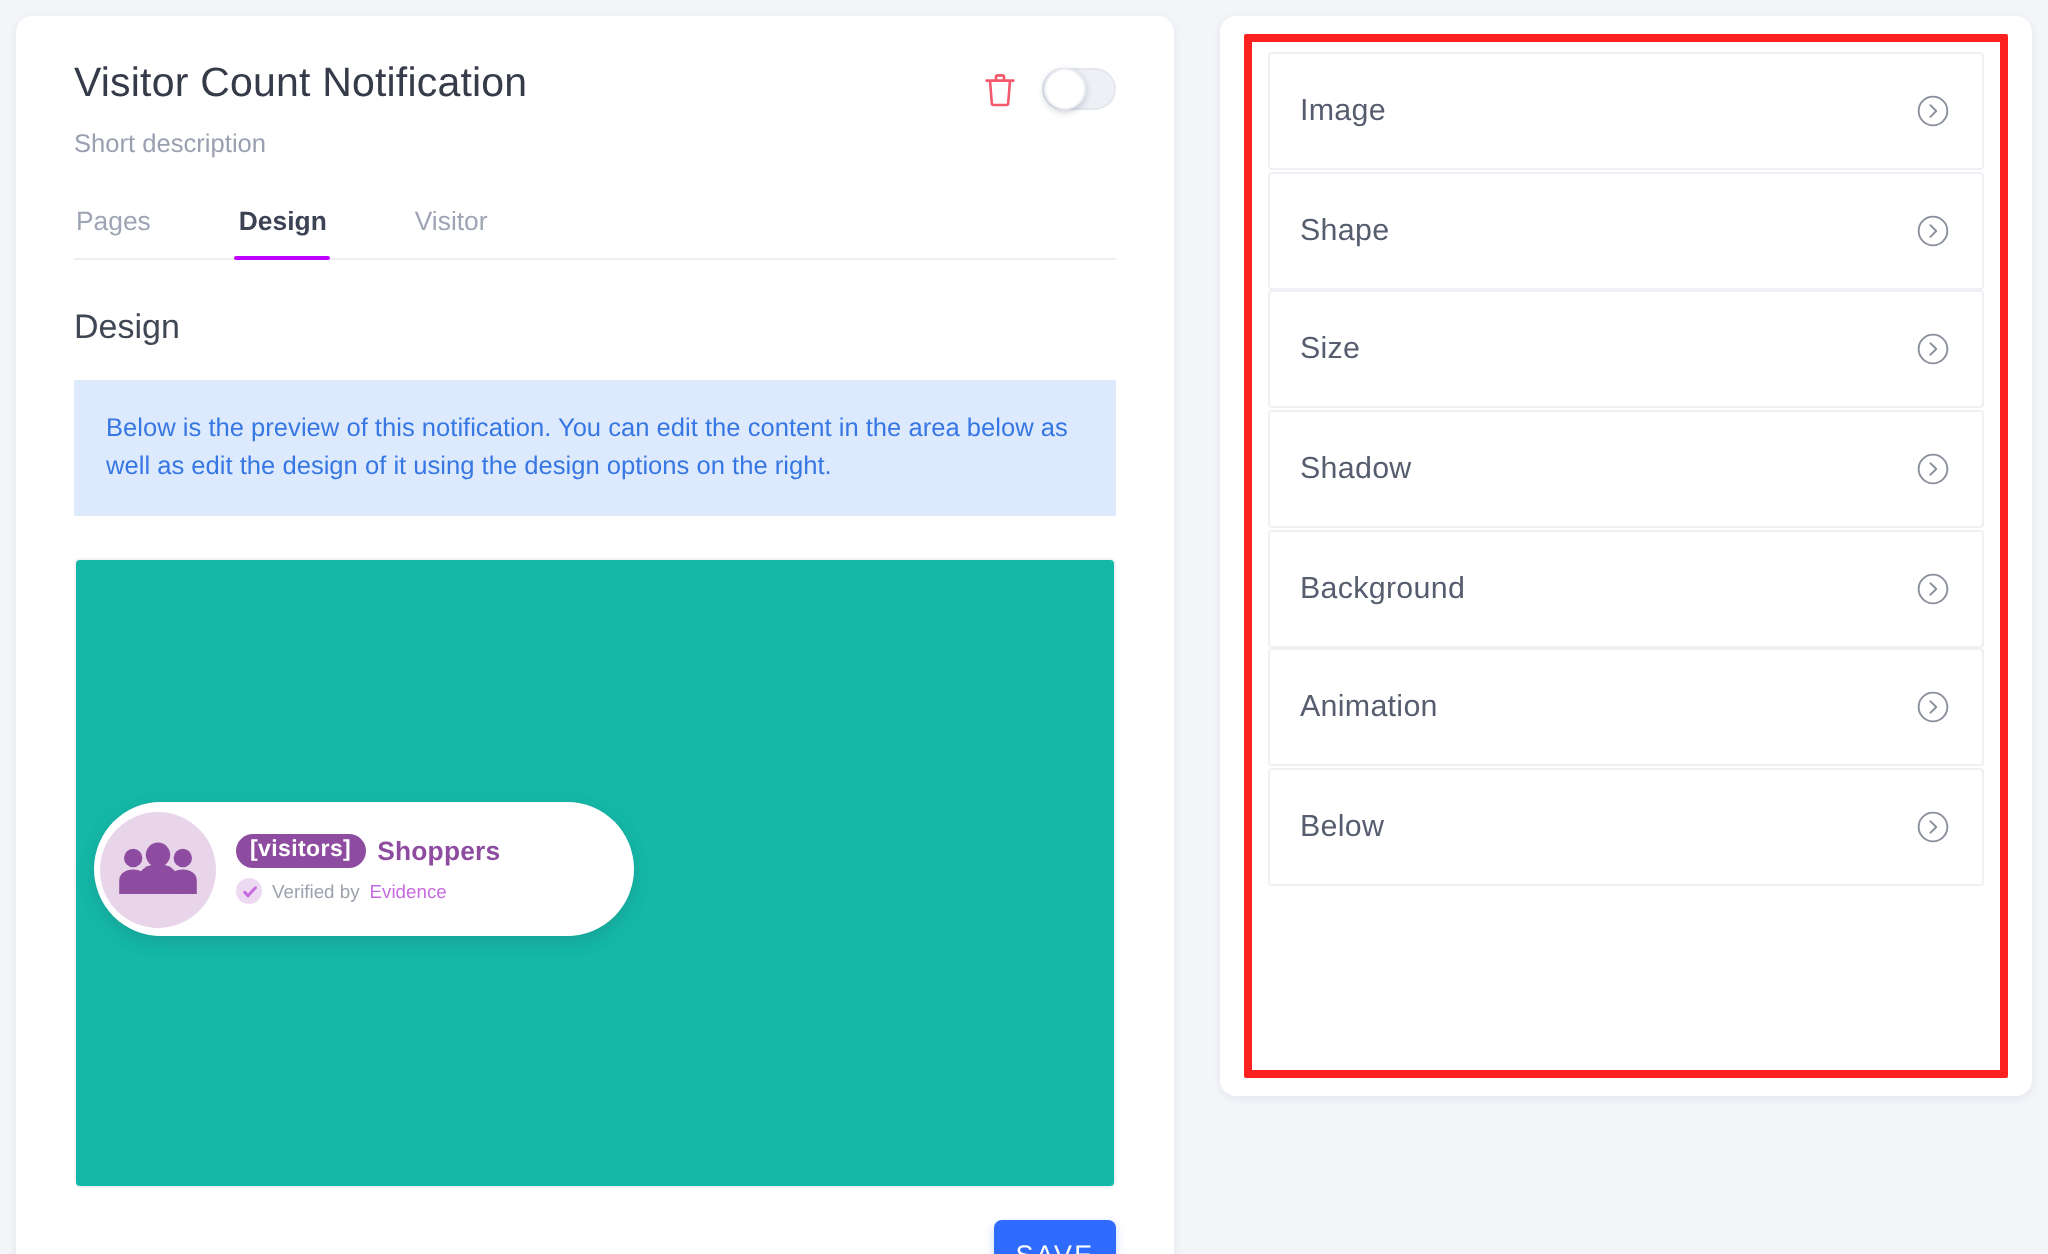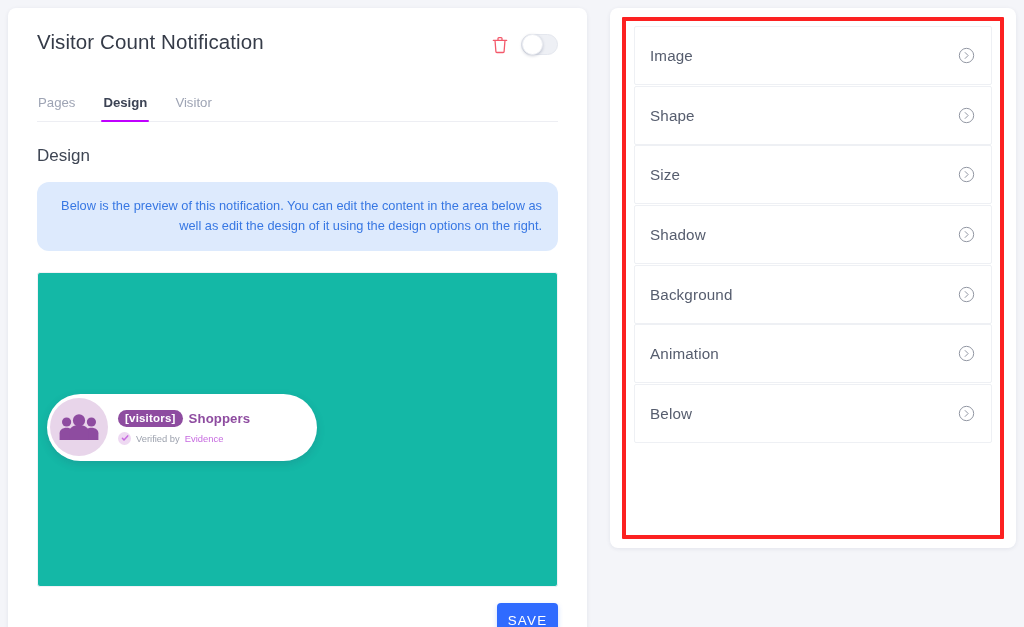--- a/index.html
+++ b/index.html
@@ -92,23 +92,23 @@
     width: 21px;
     height: 21px;
     border-radius: 50%;
     background: #ffffff;
     box-shadow: 0 1px 3px rgba(40,50,90,0.25);
     border: 1px solid #eceef3;
   }
 
   
   .tabs {
-    margin-top: 40px;
-    display: flex;
-    gap: 26px;
+    margin-top: 24px;
+    display: flex;
+    gap: 42px;
     border-bottom: 1px solid #edeef3;
     position: relative;
   }
   .tab {
     font-size: 13.2px;
     color: #9ea4b4;
     padding: 0 1px 11px 1px;
     cursor: pointer;
     position: relative;
     font-weight: 400;
@@ -131,26 +131,25 @@
   .section-title {
     margin-top: 24px;
     font-size: 17px;
     color: #3f4654;
     font-weight: 400;
   }
 
   .info-banner {
     margin-top: 16px;
     background: #ddeafd;
-    border-radius: 12px;
+    border-radius: 1px;
     padding: 14px 16px 15px 16px;
     color: #3777e3;
     font-size: 12.8px;
     line-height: 1.55;
-    text-align: right;
   }
 
   
   .preview-canvas {
     margin-top: 21px;
     height: 315px;
     background: #14b8a6;
     border: 1px solid #f1f2f6;
     border-radius: 3px;
     display: flex;
@@ -333,20 +332,21 @@
 <body>
 
 <div class="page">
 
   <div class="left-card">
     <div class="left-inner">
 
       <div class="title-row">
         <div>
           <div class="page-title">Visitor Count Notification</div>
+          <div class="short-desc">Short description</div>
         </div>
 
         <div class="title-actions">
           <svg class="trash-btn" viewBox="0 0 18 20">
             <path d="M2.3 5.3h13.4M7 5.3V3.6c0-.5.4-.9.9-.9h2.2c.5 0 .9.4.9.9v1.7M4 5.3l.9 11.2c0 .6.5 1 1 1h6.2c.5 0 1-.4 1-1l.9-11.2" fill="none" stroke="#f3596b" stroke-width="1.3" stroke-linecap="round" stroke-linejoin="round"></path>
           </svg>
 
           <div class="toggle">
             <div class="knob"></div>
           </div>

